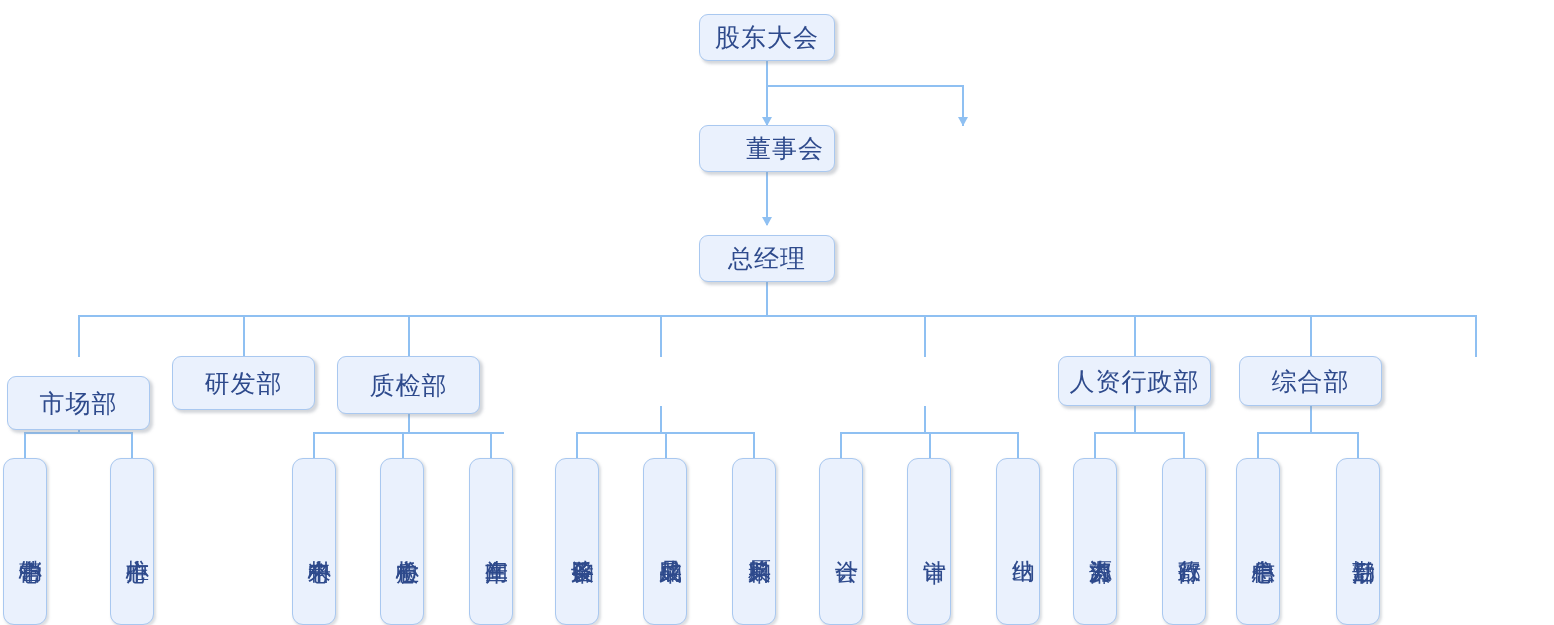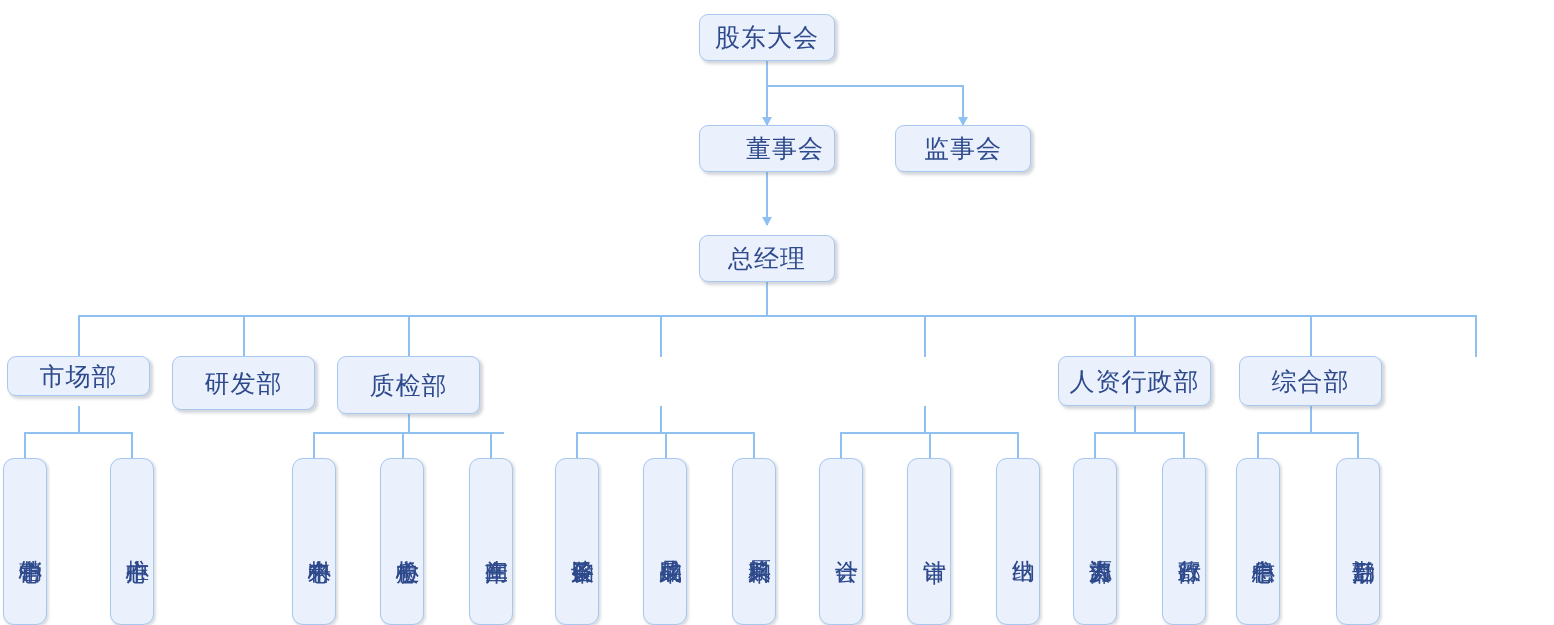--- a/index.html
+++ b/index.html
@@ -101,23 +101,20 @@
   <div class="arrow" style="left:761.5px; top:111px;"></div>
 
   <div class="line h" style="left:766px; top:79px; width:197px;"></div>
   <div class="line v" style="left:962px; top:79px; height:41px;"></div>
   <div class="arrow" style="left:957.5px; top:111px;"></div>
 
   <div class="node horiz" style="left:699px; top:119px; width:136px; height:47px;padding-left:36px;">
     <span class="node-label">董事会</span>
   </div>
 
-  <div class="node horiz" style="left:895px; top:119px; width:136px; height:47px;">
-    <span class="node-label">监事会</span>
-  </div>
 
   <div class="line v" style="left:766px; top:166px; height:53px;"></div>
   <div class="arrow" style="left:761.5px; top:211px;"></div>
 
   <div class="node horiz" style="left:699px; top:229px; width:136px; height:47px;">
     <span class="node-label">总经理</span>
   </div>
 
   <div class="line v" style="left:766px; top:276px; height:34px;"></div>
 
@@ -125,21 +122,21 @@
 
   <div class="line v" style="left:78px; top:309px; height:42px;"></div>
   <div class="line v" style="left:243px; top:309px; height:42px;"></div>
   <div class="line v" style="left:408px; top:309px; height:42px;"></div>
   <div class="line v" style="left:660px; top:309px; height:42px;"></div>
   <div class="line v" style="left:924px; top:309px; height:42px;"></div>
   <div class="line v" style="left:1134px; top:309px; height:42px;"></div>
   <div class="line v" style="left:1310px; top:309px; height:42px;"></div>
   <div class="line v" style="left:1475px; top:309px; height:42px;"></div>
 
-  <div class="node dept" style="left:7px; top:350px; width:143px; height:40px;">
+  <div class="node dept" style="left:7px; top:370px; width:143px; height:54px;">
     <span class="node-label">市场部</span>
   </div>
   <div class="node dept" style="left:172px; top:350px; width:143px; height:54px;">
     <span class="node-label">研发部</span>
   </div>
   <div class="node dept" style="left:337px; top:350px; width:143px; height:58px;">
     <span class="node-label">质检部</span>
   </div>
   <div class="node dept" style="left:1058px; top:350px; width:153px; height:50px;">
     <span class="node-label">人资行政部</span>

